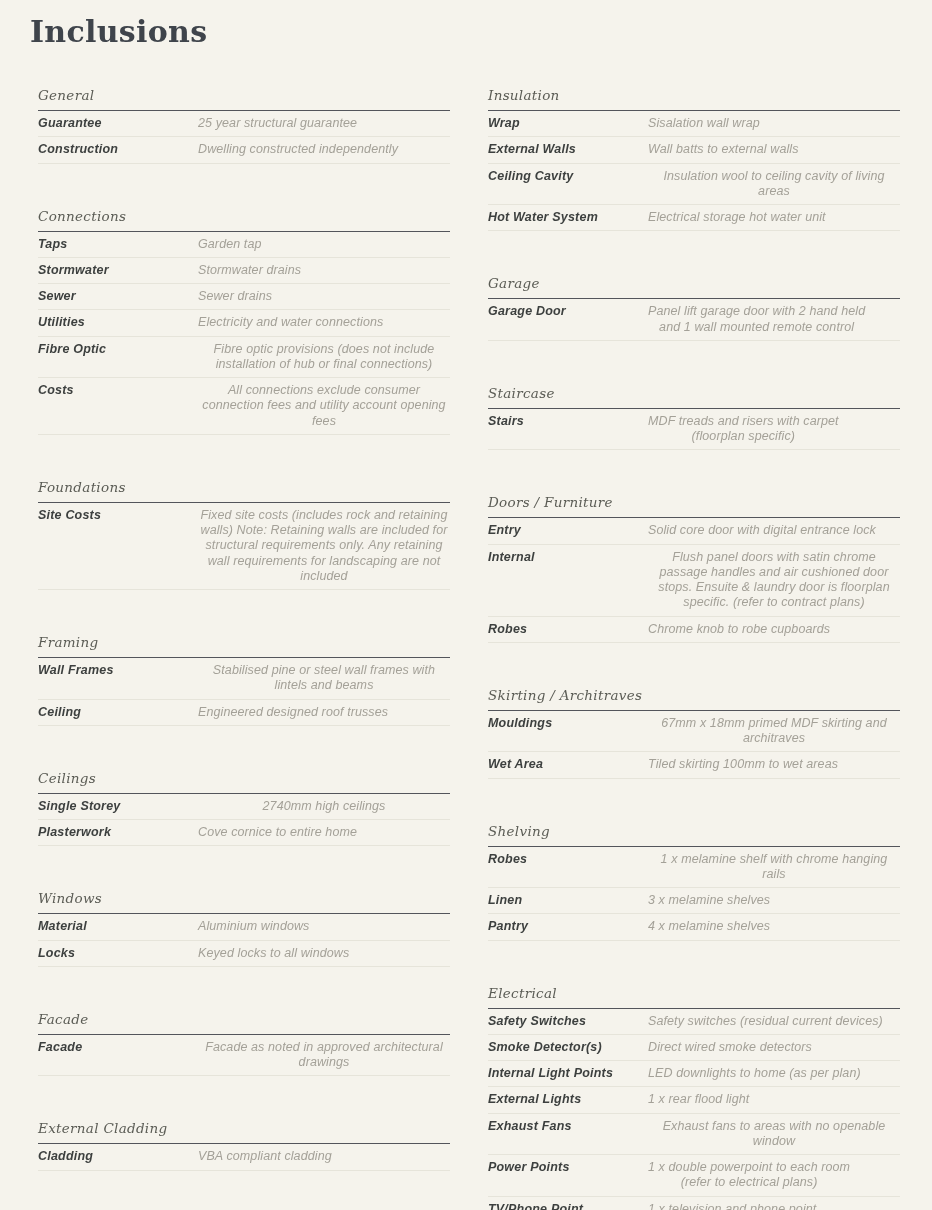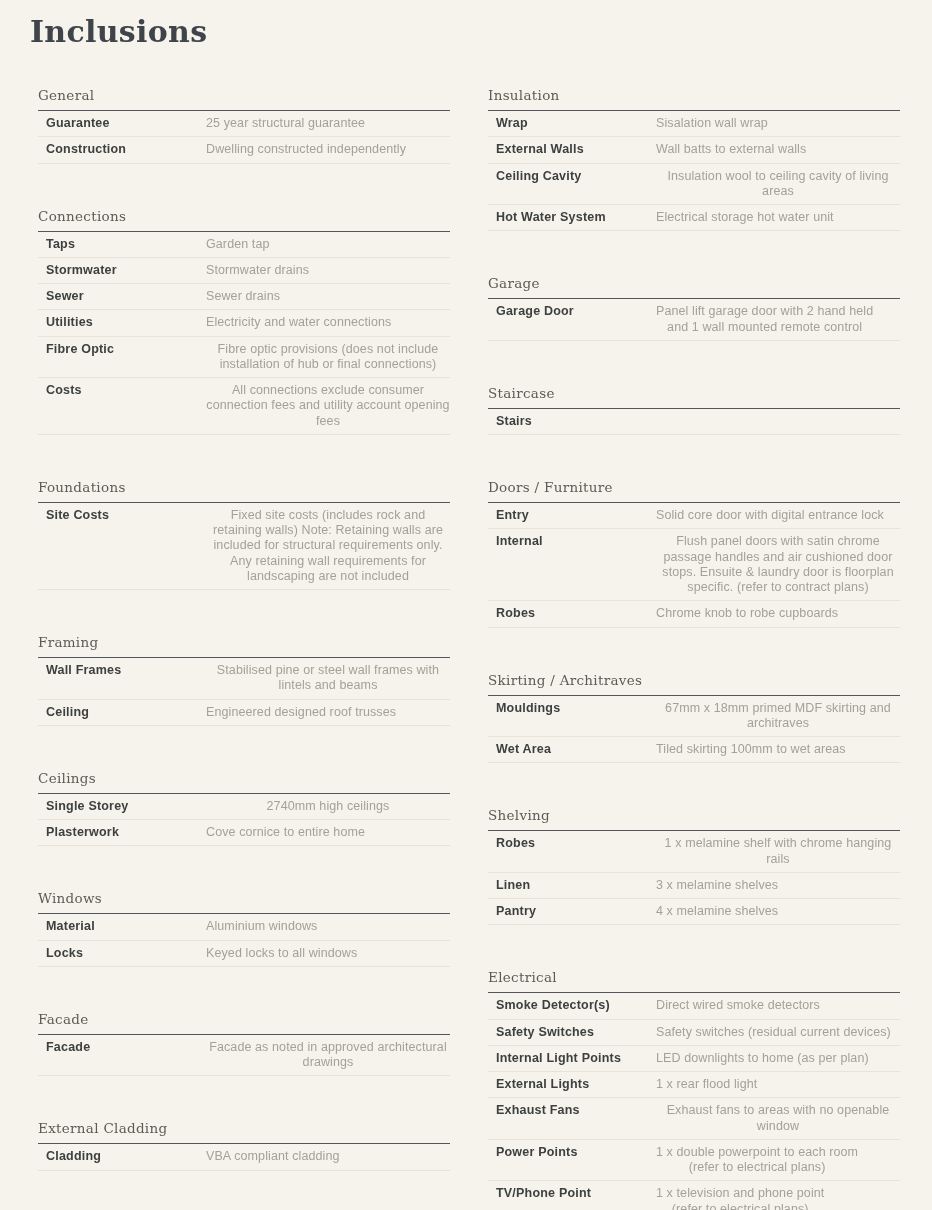--- a/index.html
+++ b/index.html
@@ -18,21 +18,21 @@
     color: #3f444b;
   }
   .columns {
     margin-top: 38px;
     margin-left: 8px;
     display: grid;
     grid-template-columns: 412px 412px;
     column-gap: 38px;
     align-items: start;
   }
-  .section { margin-bottom: 44px; }
+  .section { margin-bottom: 44px; font-style: italic; }
   .sec-heading {
     font-family: "DejaVu Serif", "Liberation Serif", serif;
     font-weight: normal;
     font-size: 13.5px;
     letter-spacing: 0.3px;
     color: #5b5c55;
     padding-bottom: 7px;
     border-bottom: 1.5px solid #53555b;
   }
   .row {
@@ -53,21 +53,21 @@
   }
   .row-value {
     flex: 1;
     font-size: 12.5px;
     letter-spacing: 0.1px;
     color: #a4a198;
     line-height: 1.22;
     white-space: pre-line;
     text-align: center;
   }
-  .pair { display: flex; align-items: flex-start; margin-left: 8px; }
+  .pair { display: flex; align-items: flex-start; }
   .pair + .pair { margin-top: 1px; }
   .pair .row-label, .pair .row-value { padding-top: 0; }
 </style>
 </head>
 <body>
 
 <div class="page">
   <h1 class="page-title">Inclusions</h1>
   <div class="columns">
     <div class="col">
@@ -234,20 +234,22 @@
               <div class="row-value">Panel lift garage door with 2 hand held
 and 1 wall mounted remote control</div>
             </div>
           </div>
         </div>
         <div class="section">
           <h2 class="sec-heading">Staircase</h2>
           <div class="row">
             <div class="pair">
               <div class="row-label">Stairs</div>
+              <div class="row-value">MDF treads and risers with carpet
+(floorplan specific)</div>
             </div>
           </div>
         </div>
         <div class="section">
           <h2 class="sec-heading">Doors / Furniture</h2>
           <div class="row">
             <div class="pair">
               <div class="row-label">Entry</div>
               <div class="row-value">Solid core door with digital entrance lock</div>
             </div>
@@ -298,28 +300,28 @@
             <div class="pair">
               <div class="row-label">Pantry</div>
               <div class="row-value">4 x melamine shelves</div>
             </div>
           </div>
         </div>
         <div class="section">
           <h2 class="sec-heading">Electrical</h2>
           <div class="row">
             <div class="pair">
+              <div class="row-label">Safety Switches</div>
+              <div class="row-value">Safety switches (residual current devices)</div>
+            </div>
+          </div>
+          <div class="row">
+            <div class="pair">
               <div class="row-label">Smoke Detector(s)</div>
               <div class="row-value">Direct wired smoke detectors</div>
-            </div>
-          </div>
-          <div class="row">
-            <div class="pair">
-              <div class="row-label">Safety Switches</div>
-              <div class="row-value">Safety switches (residual current devices)</div>
             </div>
           </div>
           <div class="row">
             <div class="pair">
               <div class="row-label">Internal Light Points</div>
               <div class="row-value">LED downlights to home (as per plan)</div>
             </div>
           </div>
           <div class="row">
             <div class="pair">

